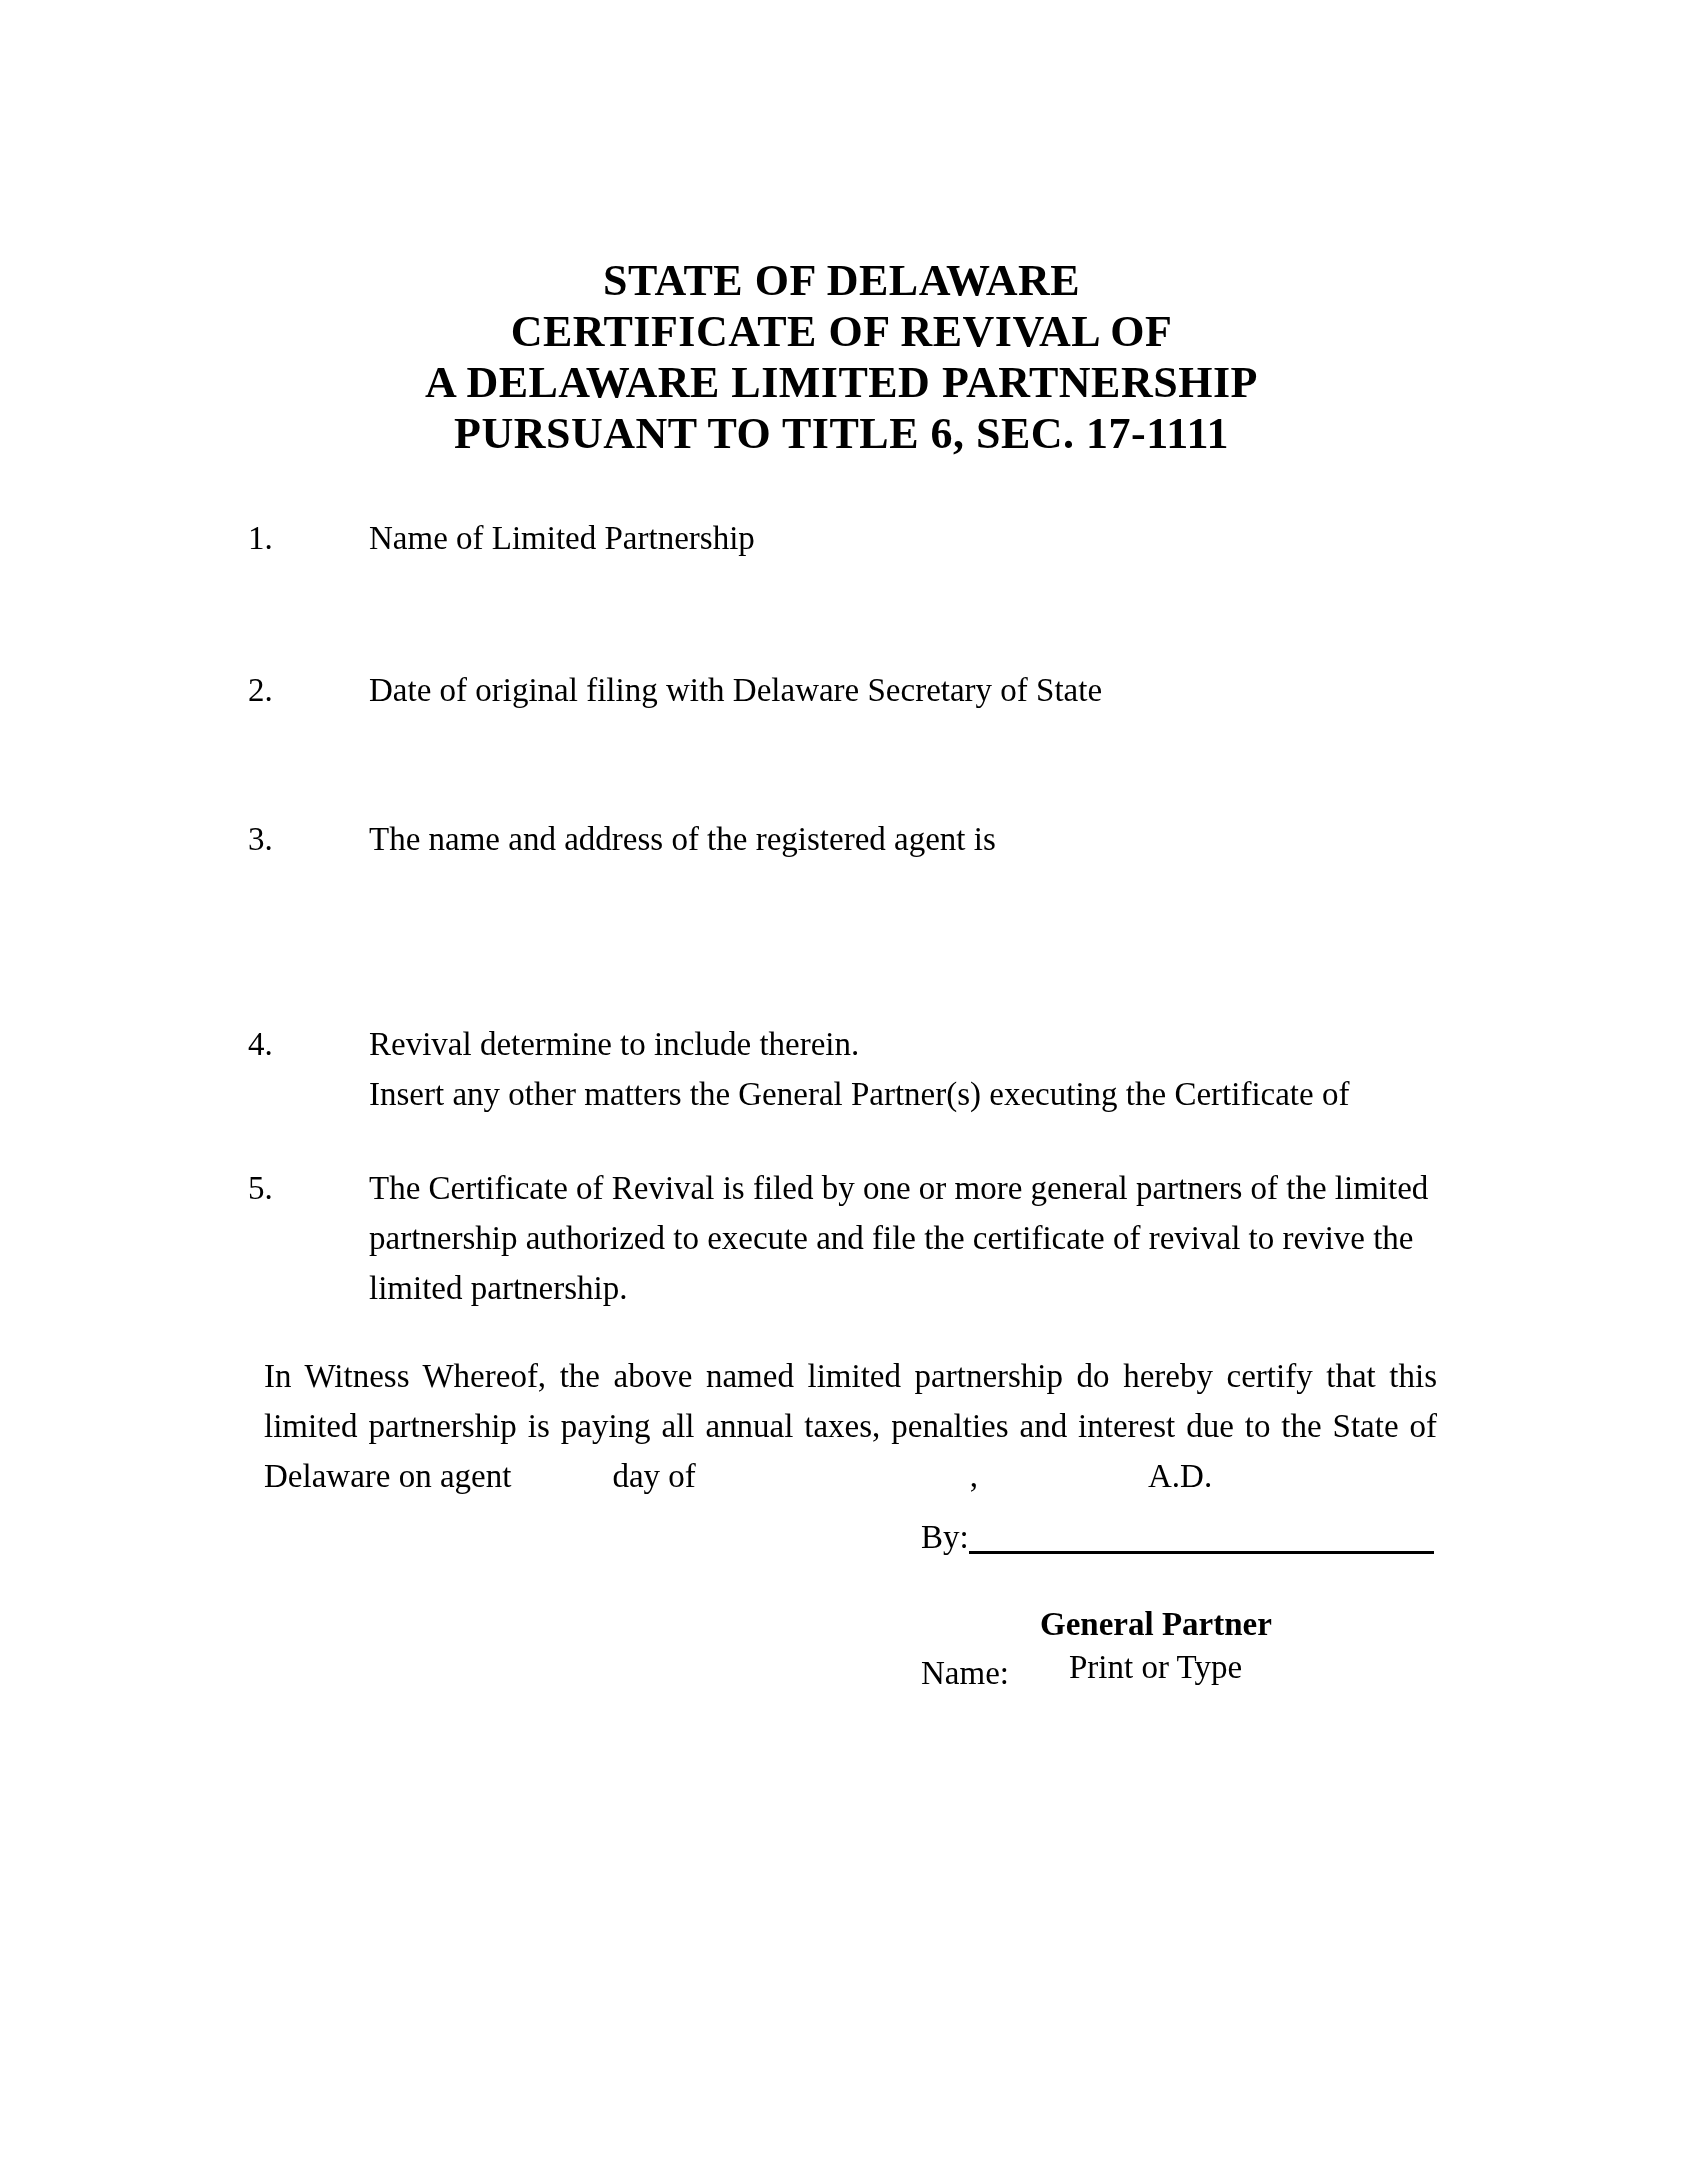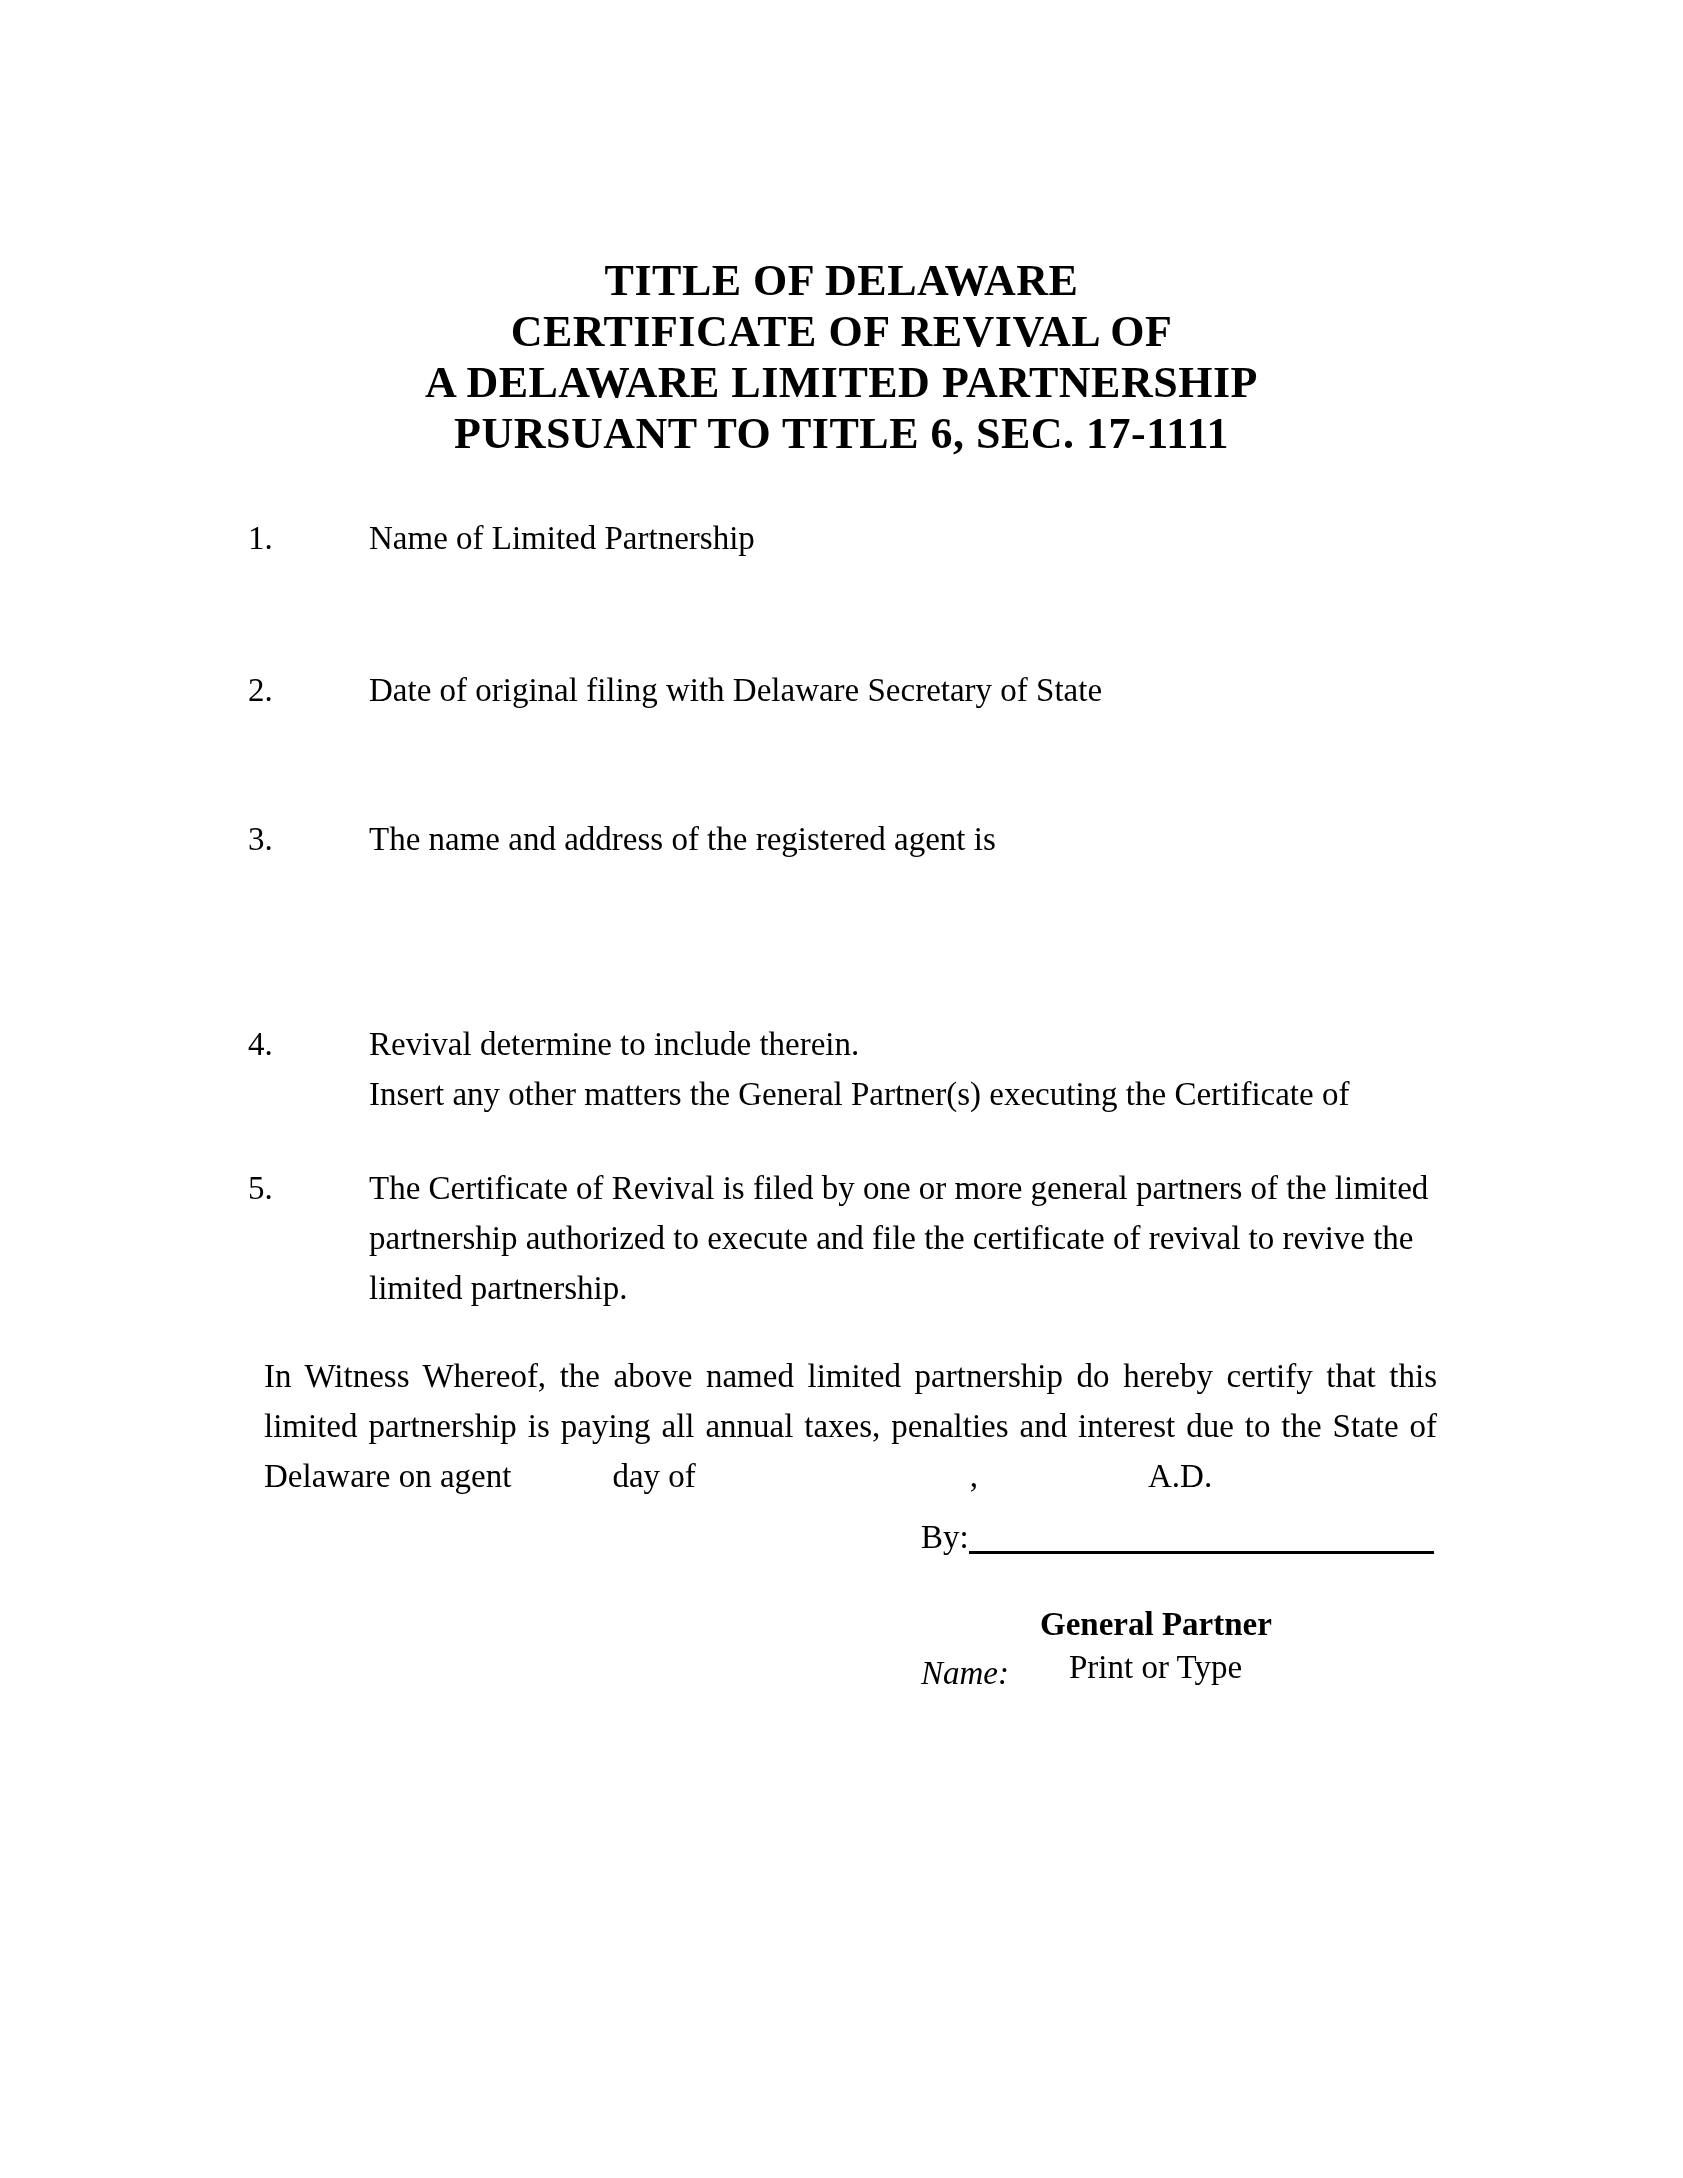--- a/index.html
+++ b/index.html
@@ -63,30 +63,30 @@
     white-space: nowrap;
   }
   .sig-underline {
     display: inline-block;
     width: 465px;
     height: 0;
     border-bottom: 3px solid #000000;
     vertical-align: -6px;
   }
   .sig-caption-gp   { left: 1040px; top: 1599px; line-height: 50px; white-space: nowrap; font-weight: bold; }
-  .sig-name-label   { left: 921px;  top: 1648px; line-height: 50px; white-space: nowrap; font-style: italic; }
+  .sig-name-label   { left: 921px;  top: 1648px; line-height: 50px; white-space: nowrap; }
   .sig-caption-type { left: 1069px; top: 1642px; line-height: 50px; white-space: nowrap; }
 </style>
 </head>
 <body>
 
 <div class="page">
 
   <div class="doc-title">
-    <div>TITLE OF DELAWARE</div>
+    <div>STATE OF DELAWARE</div>
     <div>CERTIFICATE OF REVIVAL OF</div>
     <div>A DELAWARE LIMITED PARTNERSHIP</div>
     <div>PURSUANT TO TITLE 6, SEC. 17-1111</div>
   </div>
 
   <div class="item-num top-i1">1.</div>
   <div class="item-text top-i1">
     <div>Name of Limited Partnership</div>
   </div>
 

